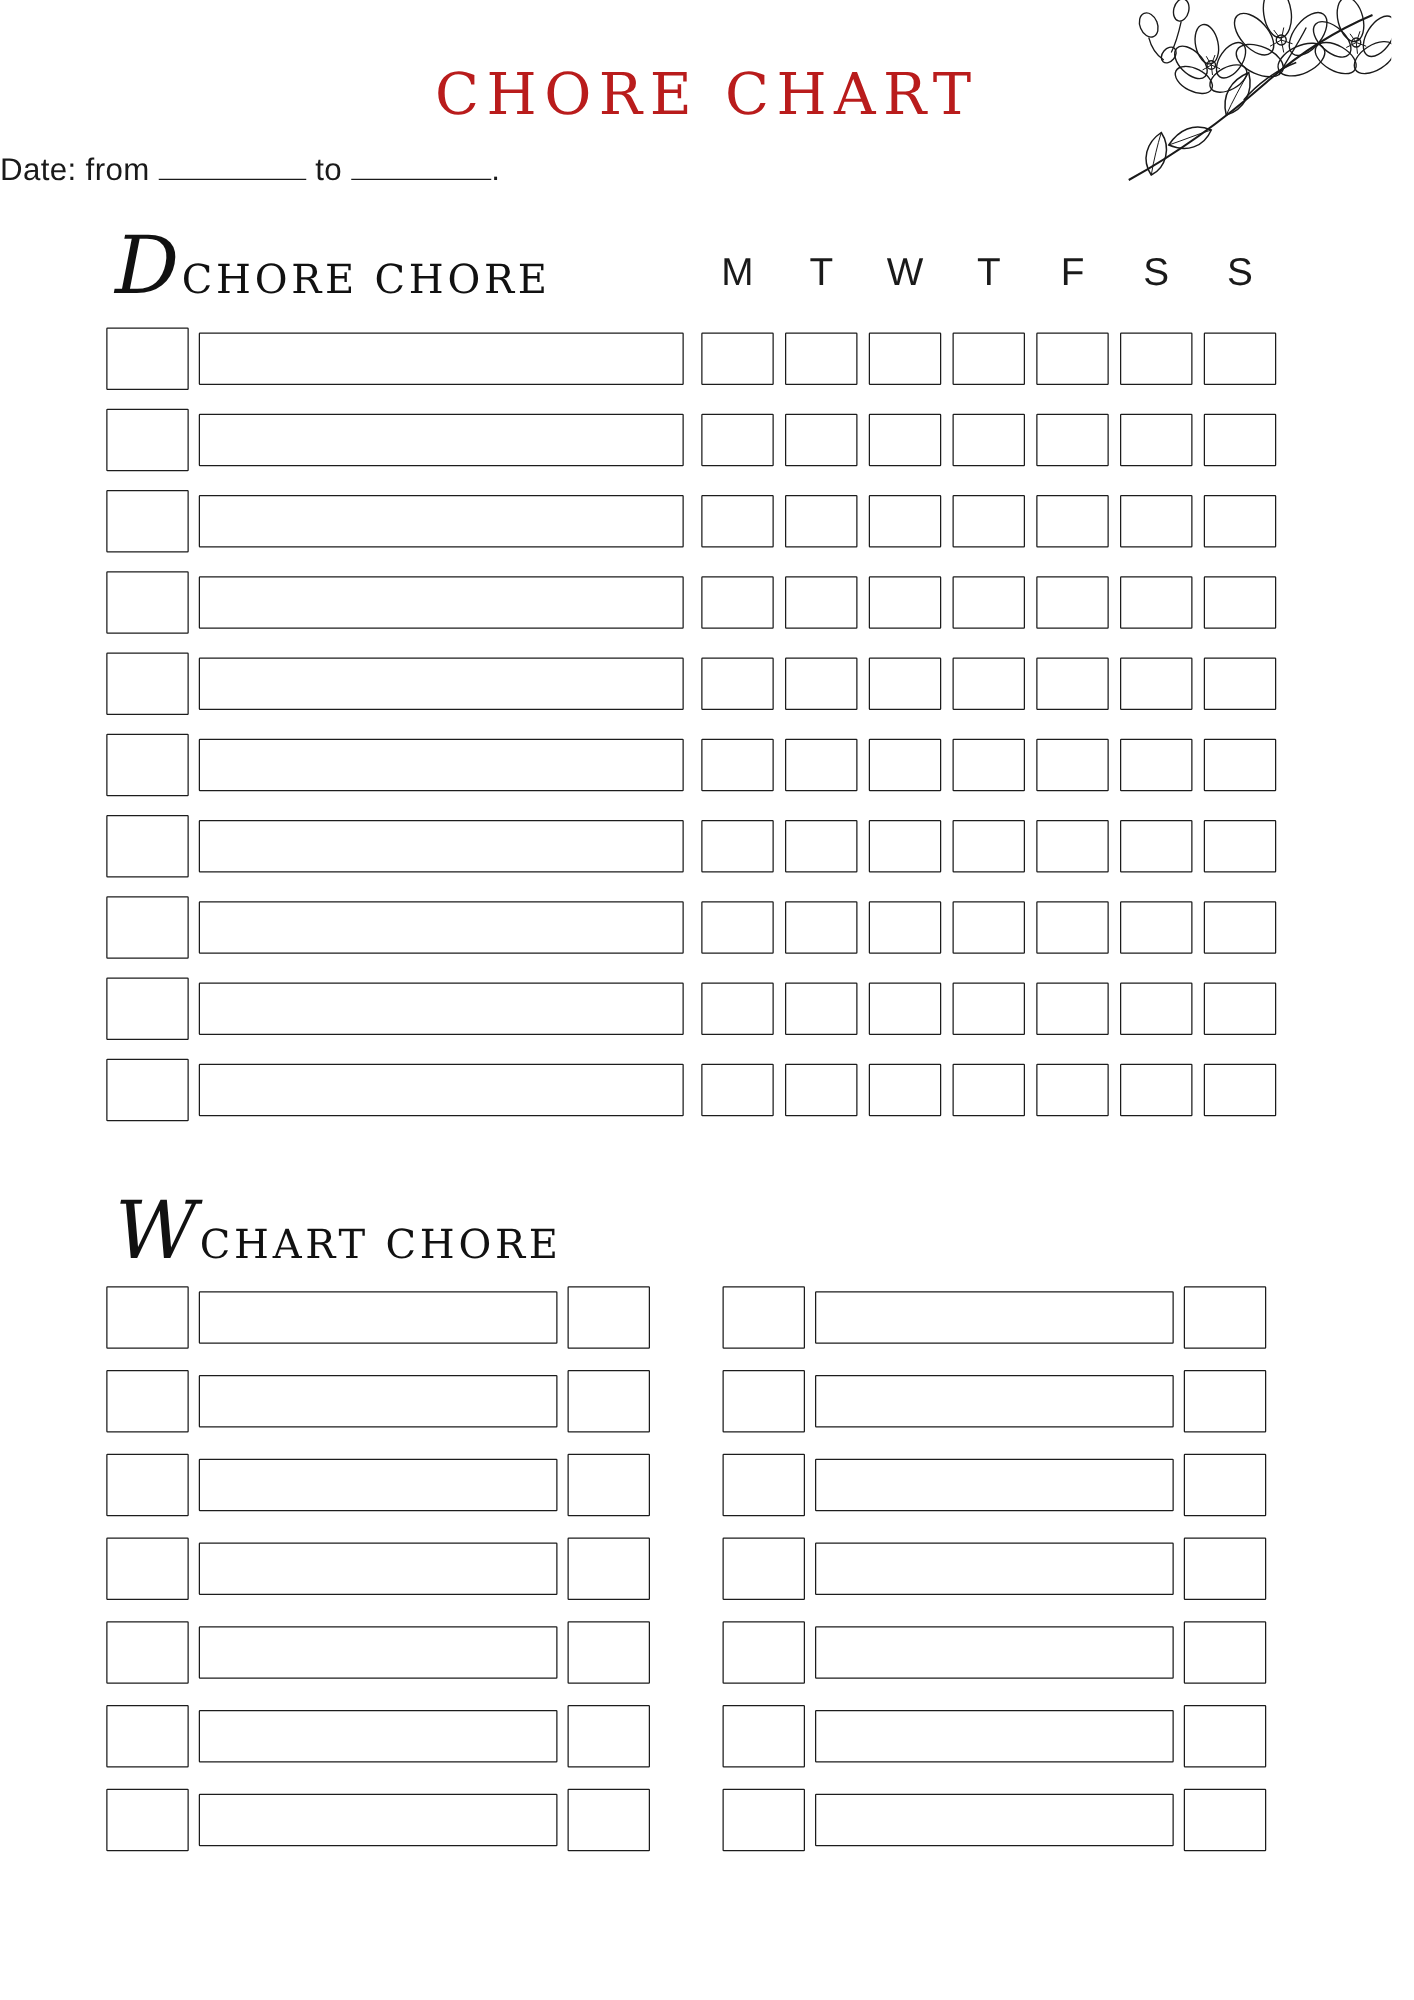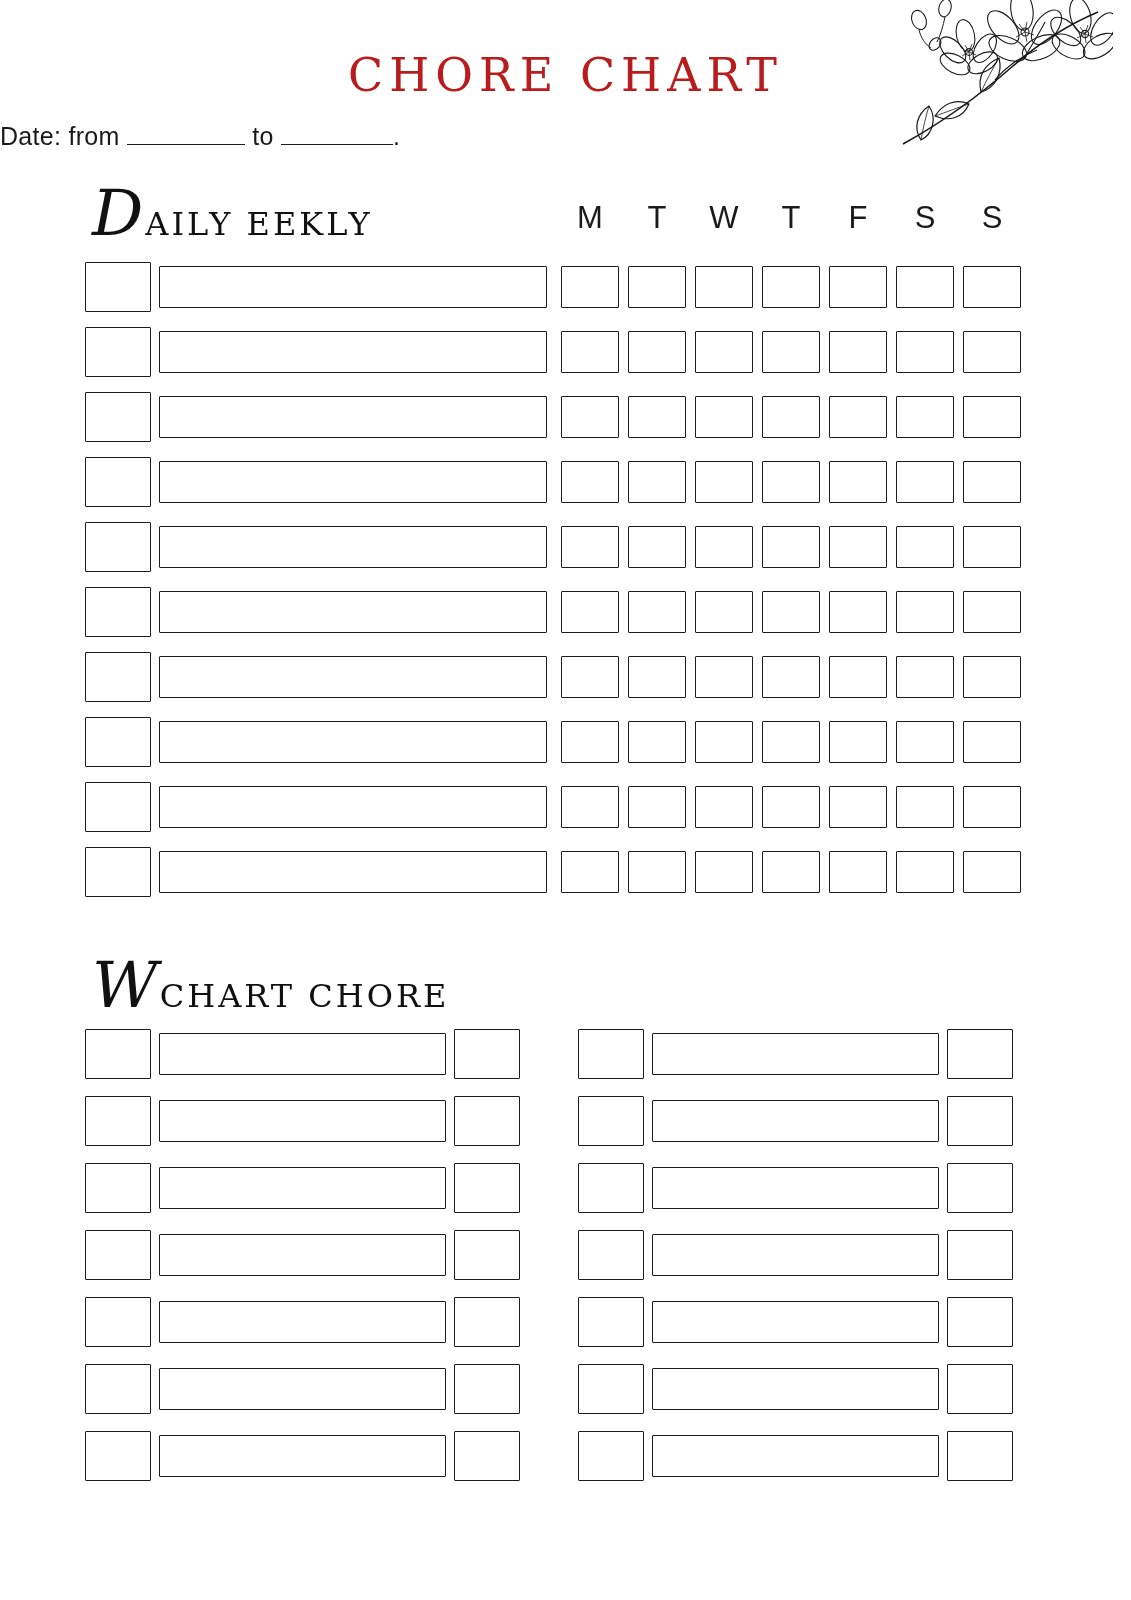--- a/index.html
+++ b/index.html
@@ -233,21 +233,21 @@
 
   <div class="date-line">
     <span>Date: from</span>
     <span class="blank long"></span>
     <span>to</span>
     <span class="blank short"></span><span>.</span>
   </div>
 
   <div class="section-heading" id="daily-heading">
     <span class="drop-cap">D</span>
-    <span class="heading-rest">AILY EEKLY</span>
+    <span class="heading-rest">CHORE CHORE</span>
   </div>
 
   <div class="day-letters">
     <div class="day-letter">M</div>
     <div class="day-letter">T</div>
     <div class="day-letter">W</div>
     <div class="day-letter">T</div>
     <div class="day-letter">F</div>
     <div class="day-letter">S</div>
     <div class="day-letter">S</div>

